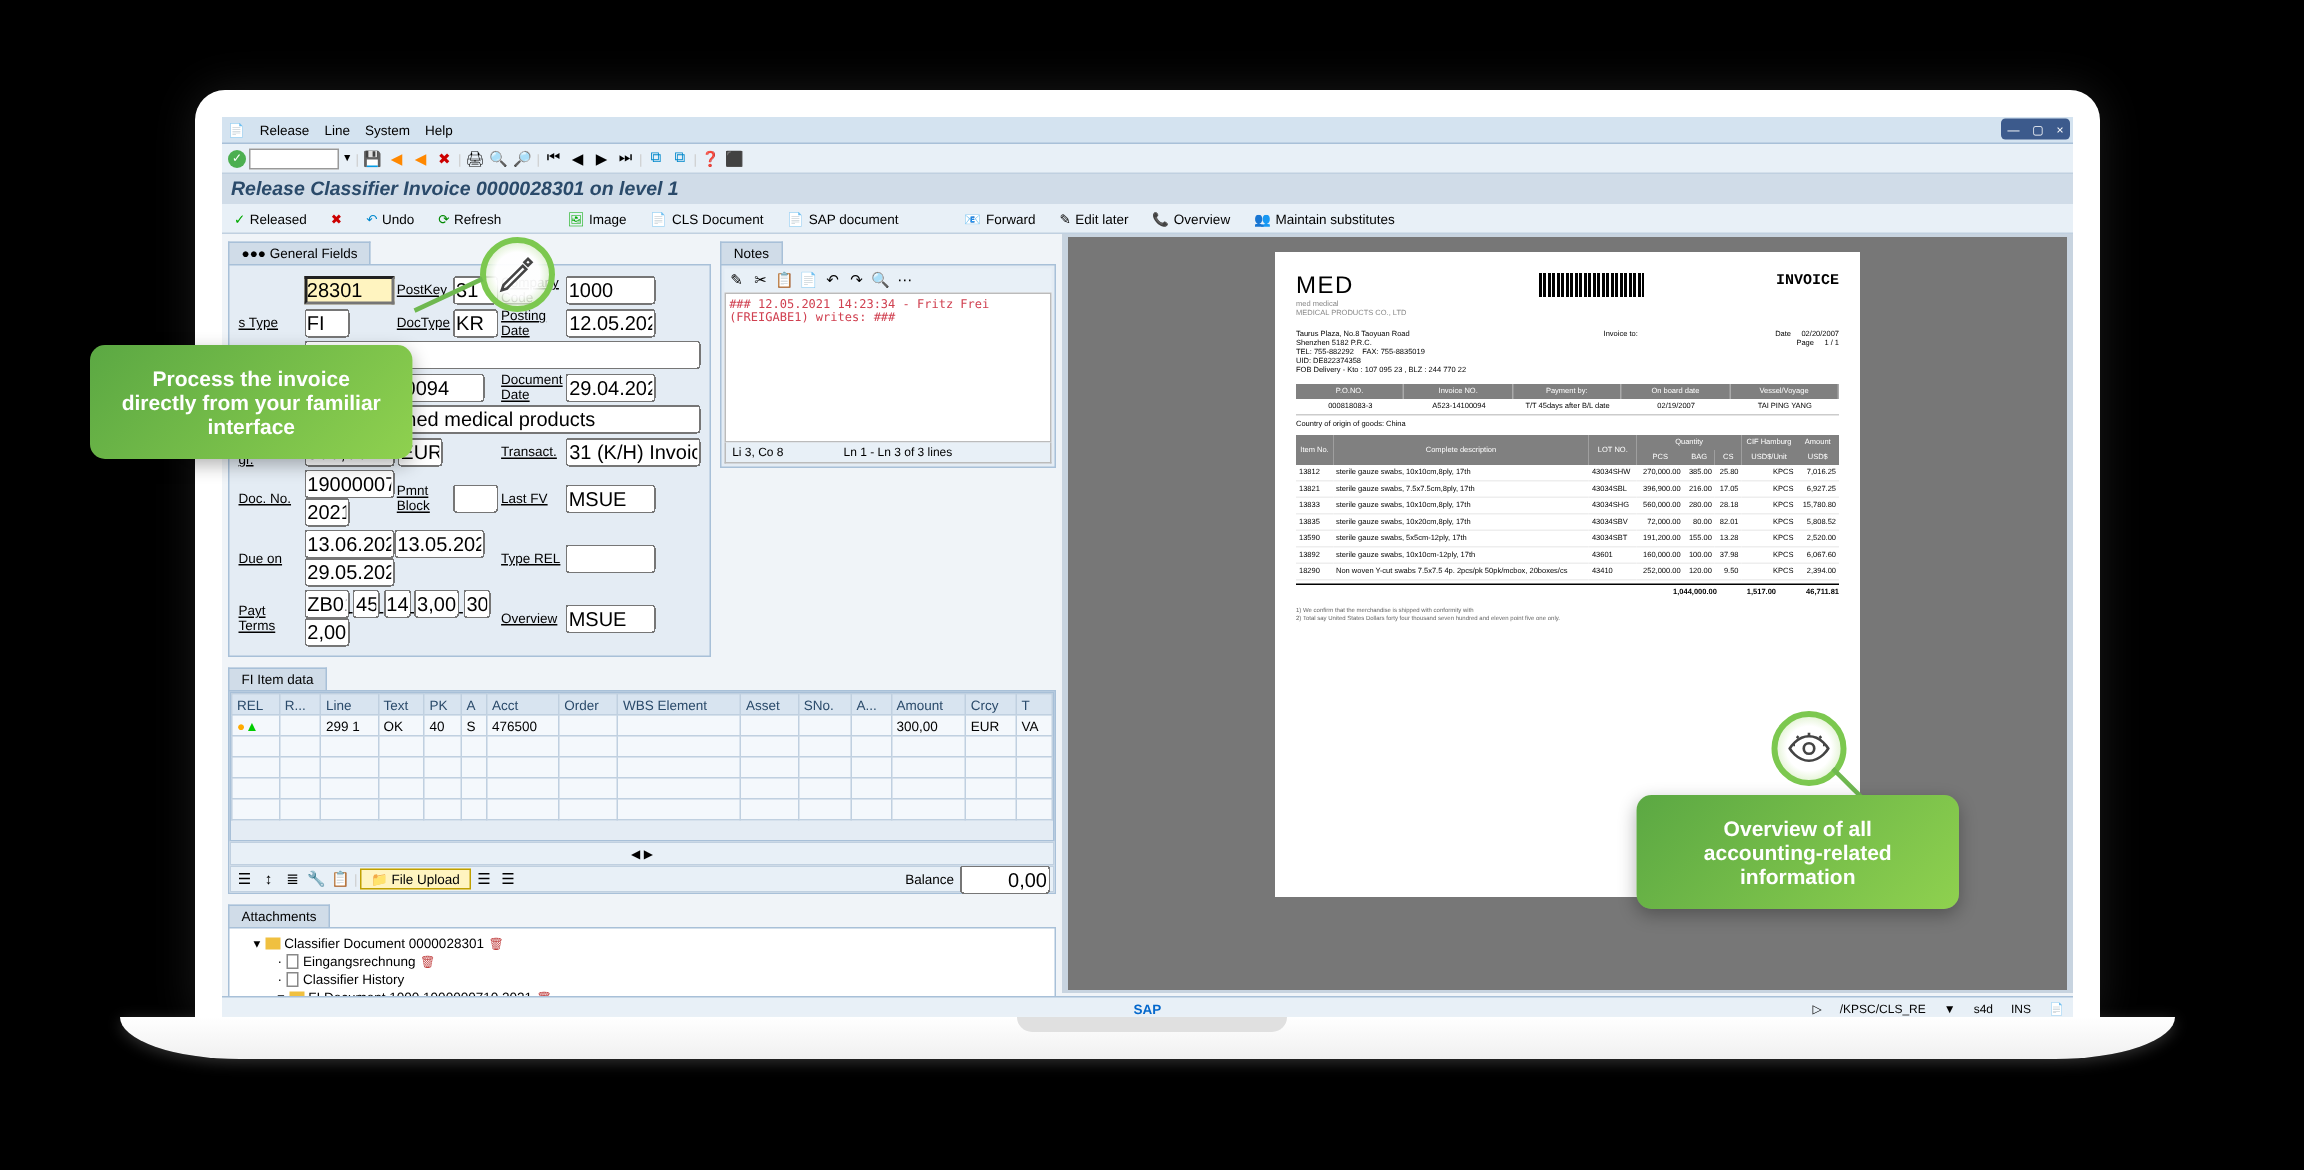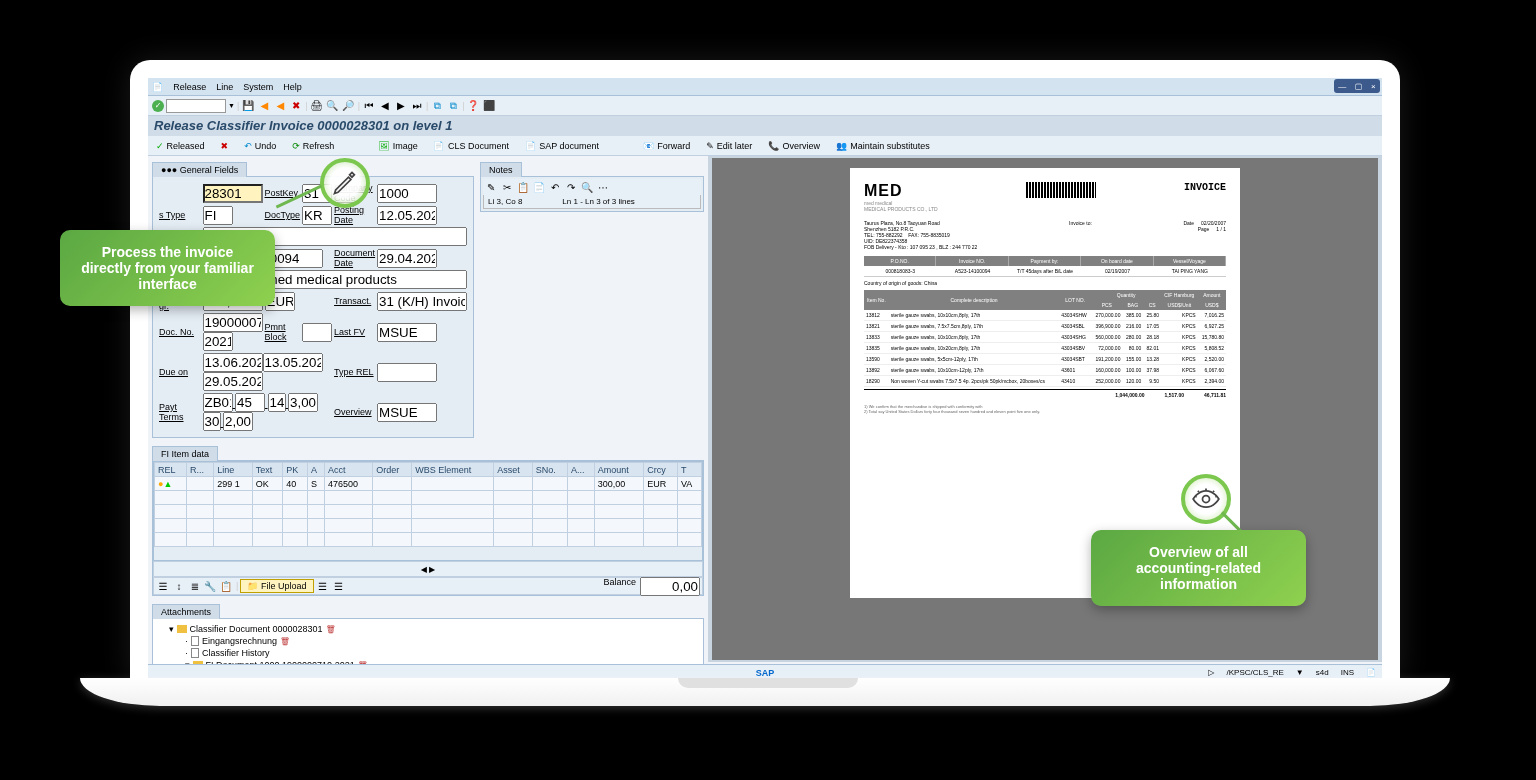--- a/index.html
+++ b/index.html
@@ -42,39 +42,39 @@
 
 .item-table { width: 100%; border-collapse: collapse; font-size: 9px; }
 .item-table th, .item-table td { border: 1px solid #c0d0e0; padding: 1px 3px; text-align: left; background: #f4f8fc; height: 14px; }
 .item-table th { background: #d8e4f0; font-weight: normal; color: #2a4a6a; }
 .item-table tr.empty td { height: 14px; }
 .table-wrap { height: 100px; overflow: auto; border: 1px solid #a8c0d8; }
 .table-scroll-bar { height: 16px; background: #e8f0f7; border: 1px solid #c0d0e0; display: flex; align-items: center; justify-content: center; font-size: 8px; }
 
 .item-toolbar { height: 18px; background: #e8f0f7; border: 1px solid #c0d0e0; display: flex; align-items: center; gap: 2px; padding: 0 2px; font-size: 9px; }
 .file-upload-btn { background: #fff4c0; border: 1px solid #c0a000; padding: 1px 6px; cursor: pointer; }
-.balance-field { margin-left: auto; display: flex; gap: 4px; }
+.balance-field { margin-left: auto; display: flex; align-items: center; gap: 4px; }
 .balance-field input { width: 60px; text-align: right; }
 
 .attachments-body { background: #fff; border: 1px solid #a8c0d8; height: 90px; padding: 4px; font-size: 9px; }
 .tree-item { padding: 1px 0 1px 12px; display: flex; align-items: center; gap: 3px; }
 .tree-item.l2 { padding-left: 28px; }
 .tree-item.l3 { padding-left: 44px; }
 .folder-ico { width: 10px; height: 8px; background: #f0c040; display: inline-block; }
 .doc-ico { width: 8px; height: 10px; background: #fff; border: 1px solid #888; display: inline-block; }
 .del-ico { color: #c04040; font-size: 8px; }
 
 .statusbar { position: absolute; bottom: 0; left: 0; right: 0; height: 16px; background: #e8f0f7; border-top: 1px solid #a8c0d8; display: flex; align-items: center; font-size: 8px; padding: 0 6px; }
 .statusbar .sap-logo { position: absolute; left: 50%; transform: translateX(-50%); color: #0066cc; font-weight: bold; font-size: 9px; }
 .statusbar .right { margin-left: auto; display: flex; gap: 12px; }
 
 .doc-preview { background: #777; width: 100%; height: 100%; display: flex; align-items: flex-start; justify-content: center; padding: 10px 0; }
 .invoice-page { background: #fff; width: 390px; min-height: 430px; padding: 14px; font-size: 6px; position: relative; }
 .invoice-header { display: flex; justify-content: space-between; align-items: flex-start; margin-bottom: 8px; }
-.med-logo { font-size: 16px; font-weight: bold; letter-spacing: 1px; }
+.med-logo { font-size: 16px; font-weight: normal; letter-spacing: 1px; }
 .med-sub { font-size: 5px; color: #888; }
 .barcode { width: 70px; height: 16px; background: repeating-linear-gradient(90deg, #000 0 2px, #fff 2px 3px); }
 .invoice-label { font-size: 10px; font-weight: bold; font-family: Liberation Mono, monospace; }
 .invoice-meta { display: flex; justify-content: space-between; font-size: 5px; margin-bottom: 6px; }
 .inv-info-bar { background: #808080; color: #fff; display: flex; font-size: 5px; }
 .inv-info-bar > div { flex: 1; padding: 2px 4px; border-right: 1px solid #aaa; text-align: center; }
 .inv-data-bar { display: flex; font-size: 5px; border-bottom: 1px solid #ccc; }
 .inv-data-bar > div { flex: 1; padding: 2px 4px; text-align: center; }
 .inv-table { width: 100%; border-collapse: collapse; font-size: 5px; margin-top: 4px; }
 .inv-table th { background: #808080; color: #fff; padding: 2px; font-weight: normal; }
@@ -247,21 +247,21 @@
                 <tr>
                   <td>Due on</td>
                   <td colspan="3"><input class="val md" value="13.06.2021" style=""><input class="val md" value="13.05.2021" style=""><input class="val md" value="29.05.2021" style=""></td>
                   <td>Type REL</td>
                   <td><input class="val md" style=""></td>
                 </tr>
                 <tr>
                   <td>Payt Terms</td>
                   <td colspan="3">
                     <input class="val sm" value="ZB01" style="">
-                    <input class="val" style="width: 30px;" value="45">
+                    <input class="val" style="width: 18px;" value="45">
                     <input class="val" style="width: 18px;" value="14">
                     <input class="val" style="width: 30px;" value="3,000">
                     <input class="val" style="width: 18px;" value="30">
                     <input class="val" style="width: 30px;" value="2,000">
                   </td>
                   <td>Overview</td>
                   <td><input class="val md" value="MSUE" style=""></td>
                 </tr>
               </tbody>
                 </table>
@@ -274,20 +274,21 @@
               <div class="notes-toolbar">
                 <span class="tb-icon">✎</span>
                 <span class="tb-icon">✂</span>
                 <span class="tb-icon">📋</span>
                 <span class="tb-icon">📄</span>
                 <span class="tb-icon">↶</span>
                 <span class="tb-icon">↷</span>
                 <span class="tb-icon">🔍</span>
                 <span class="tb-icon">⋯</span>
               </div>
+              <div class="notes-body">### 12.05.2021 14:23:34 - Fritz Frei (FREIGABE1) writes: ###</div>
               <div class="notes-status">
                 <span>Li 3, Co 8</span>
                 <span>Ln 1 - Ln 3 of 3 lines</span>
               </div>
             </div>
           </div>
         </div>
 
         <div class="panel">
           <div class="panel-tab">FI Item data</div>

